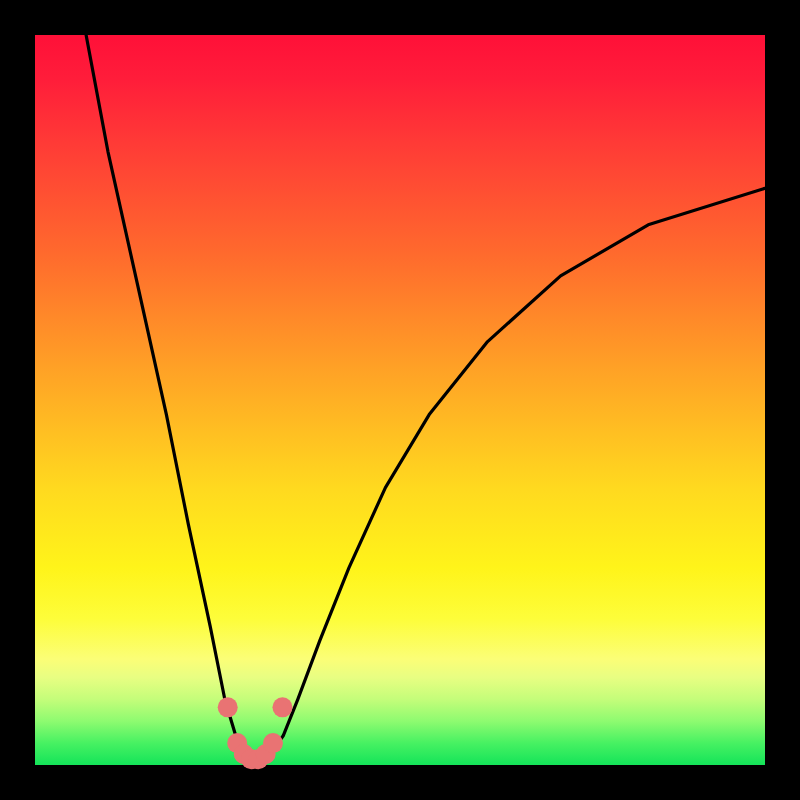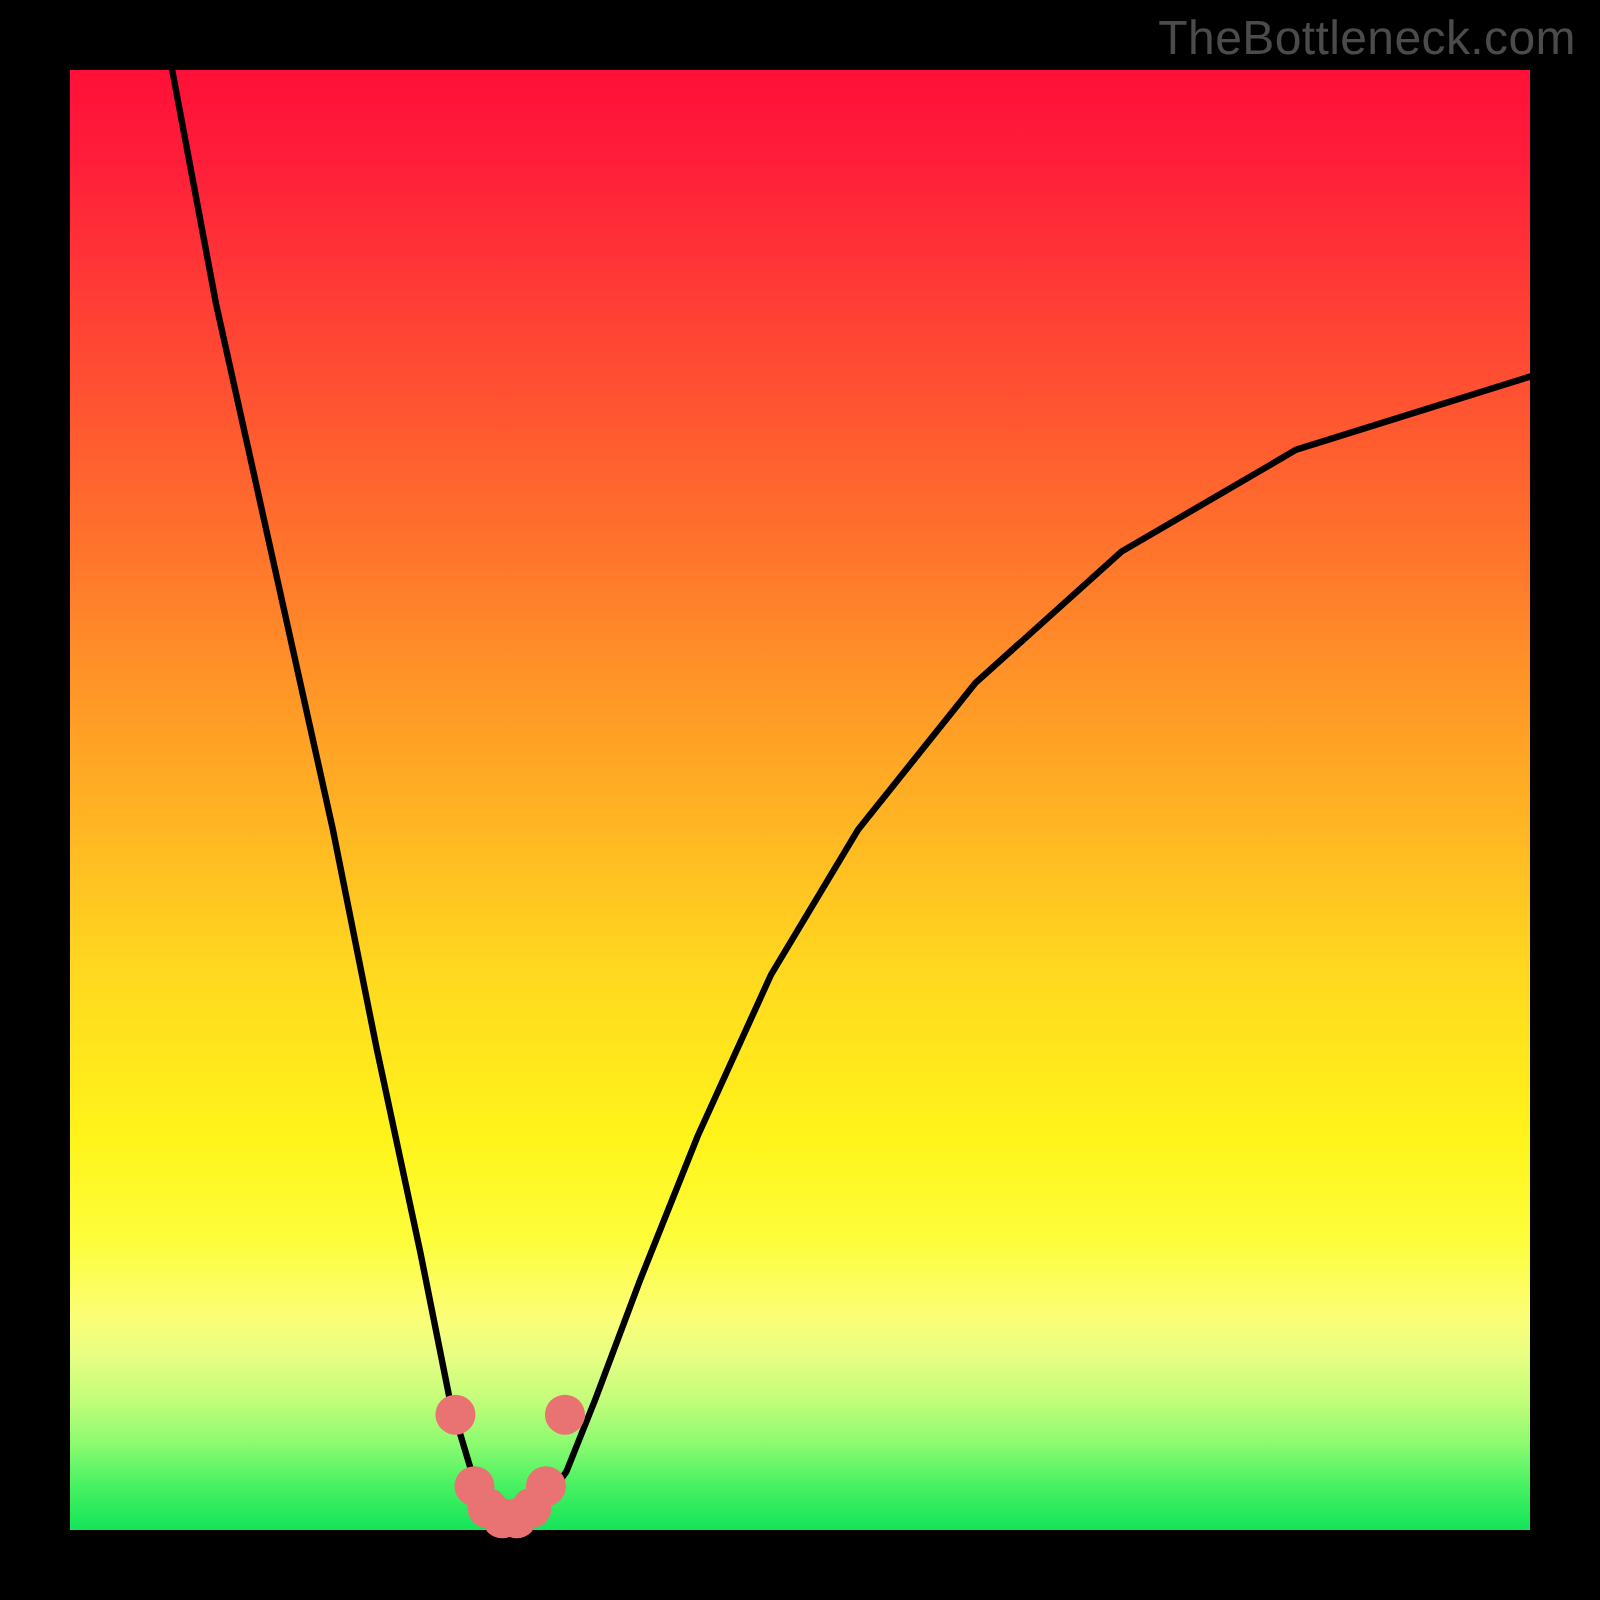--- a/index.html
+++ b/index.html
@@ -82,14 +82,13 @@
           <circle cx="202.21" cy="708.10" r="10" class="dot"></circle>
           <circle cx="208.78" cy="719.05" r="10" class="dot"></circle>
           <circle cx="216.08" cy="724.16" r="10" class="dot"></circle>
           <circle cx="223.38" cy="724.16" r="10" class="dot"></circle>
           <circle cx="230.68" cy="719.05" r="10" class="dot"></circle>
           <circle cx="237.98" cy="708.10" r="10" class="dot"></circle>
           <circle cx="247.47" cy="672.33" r="10" class="dot"></circle>
         </g>
     </svg>
   </div>
-  <div class="watermark">TheBottleneck.com</div>
 </div>
 
 </body></html>

